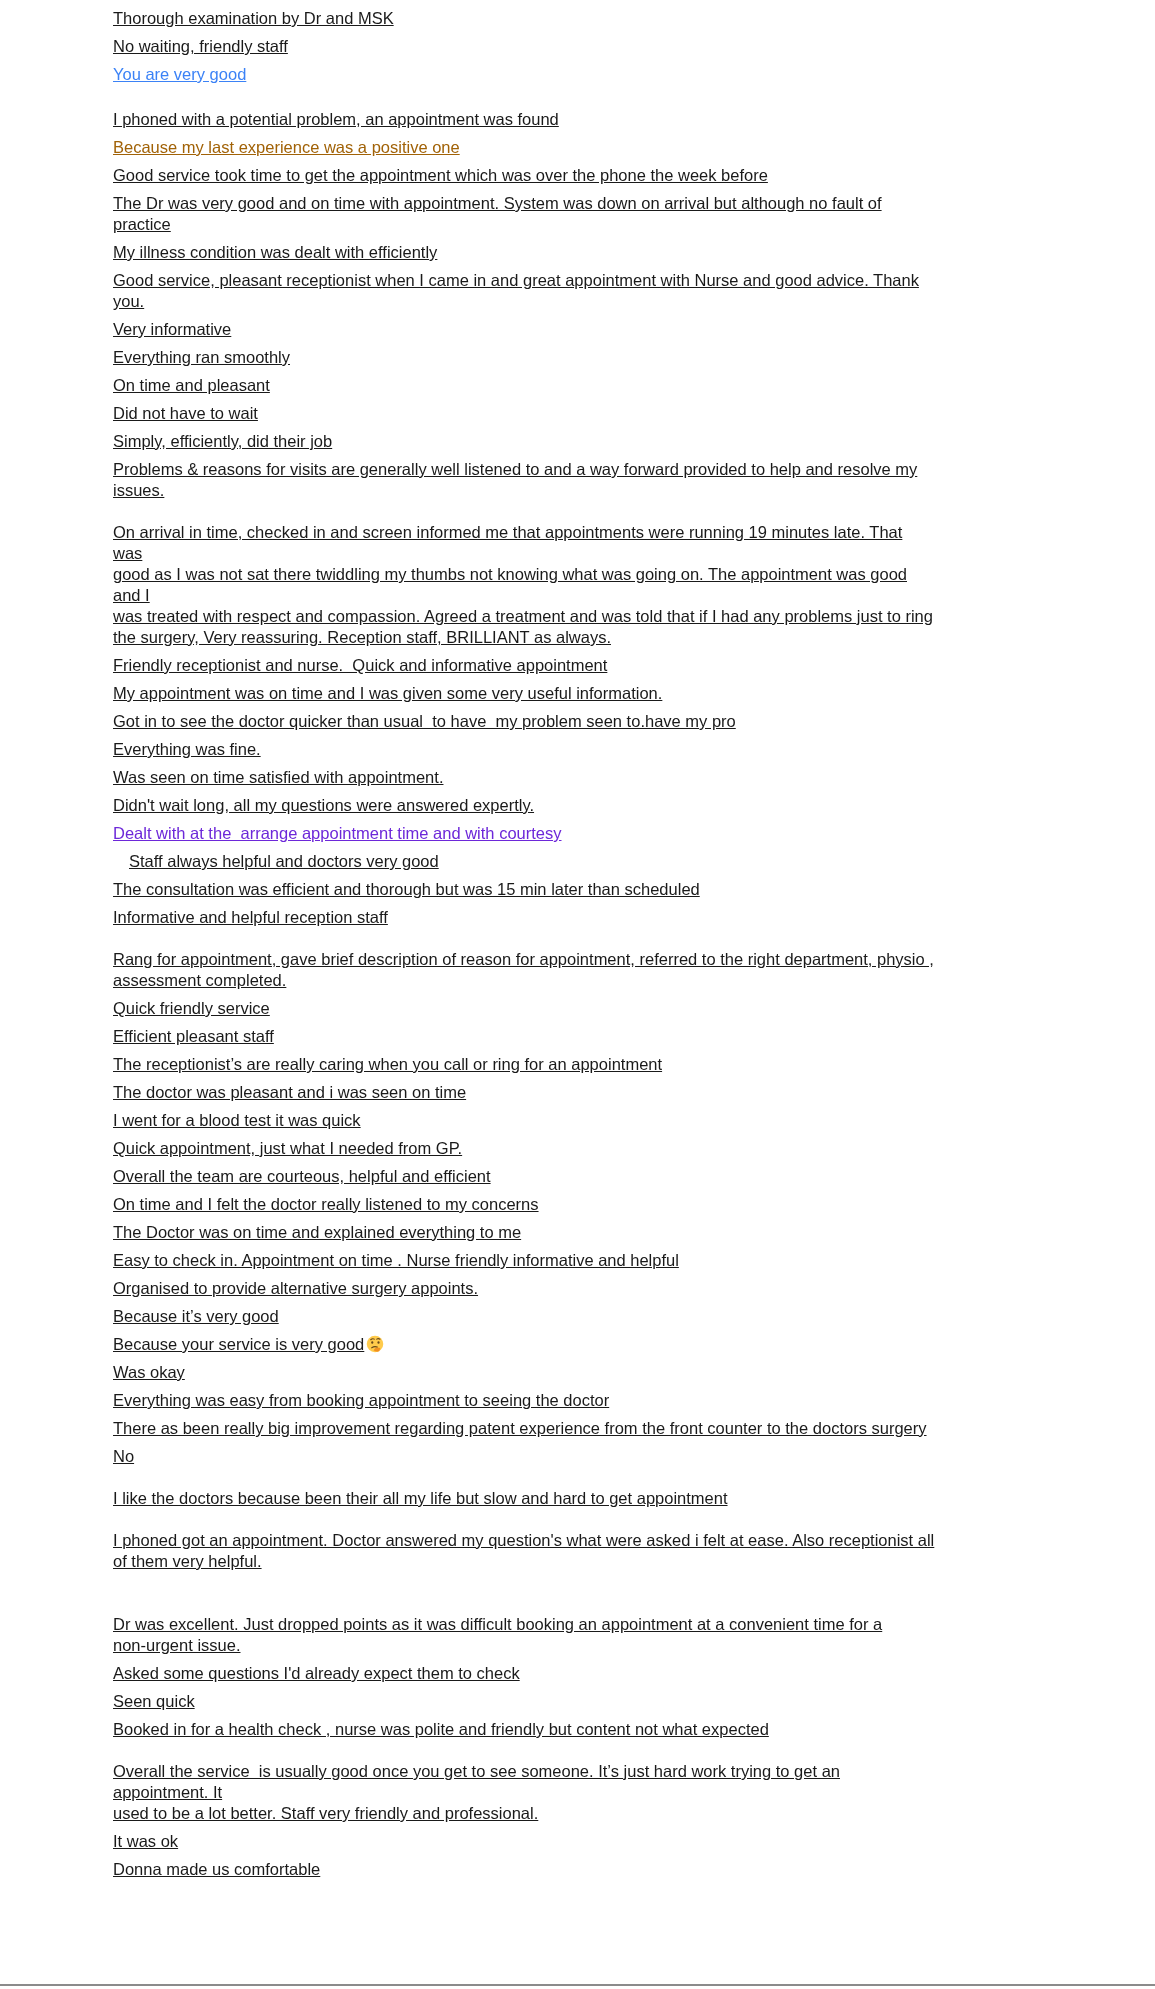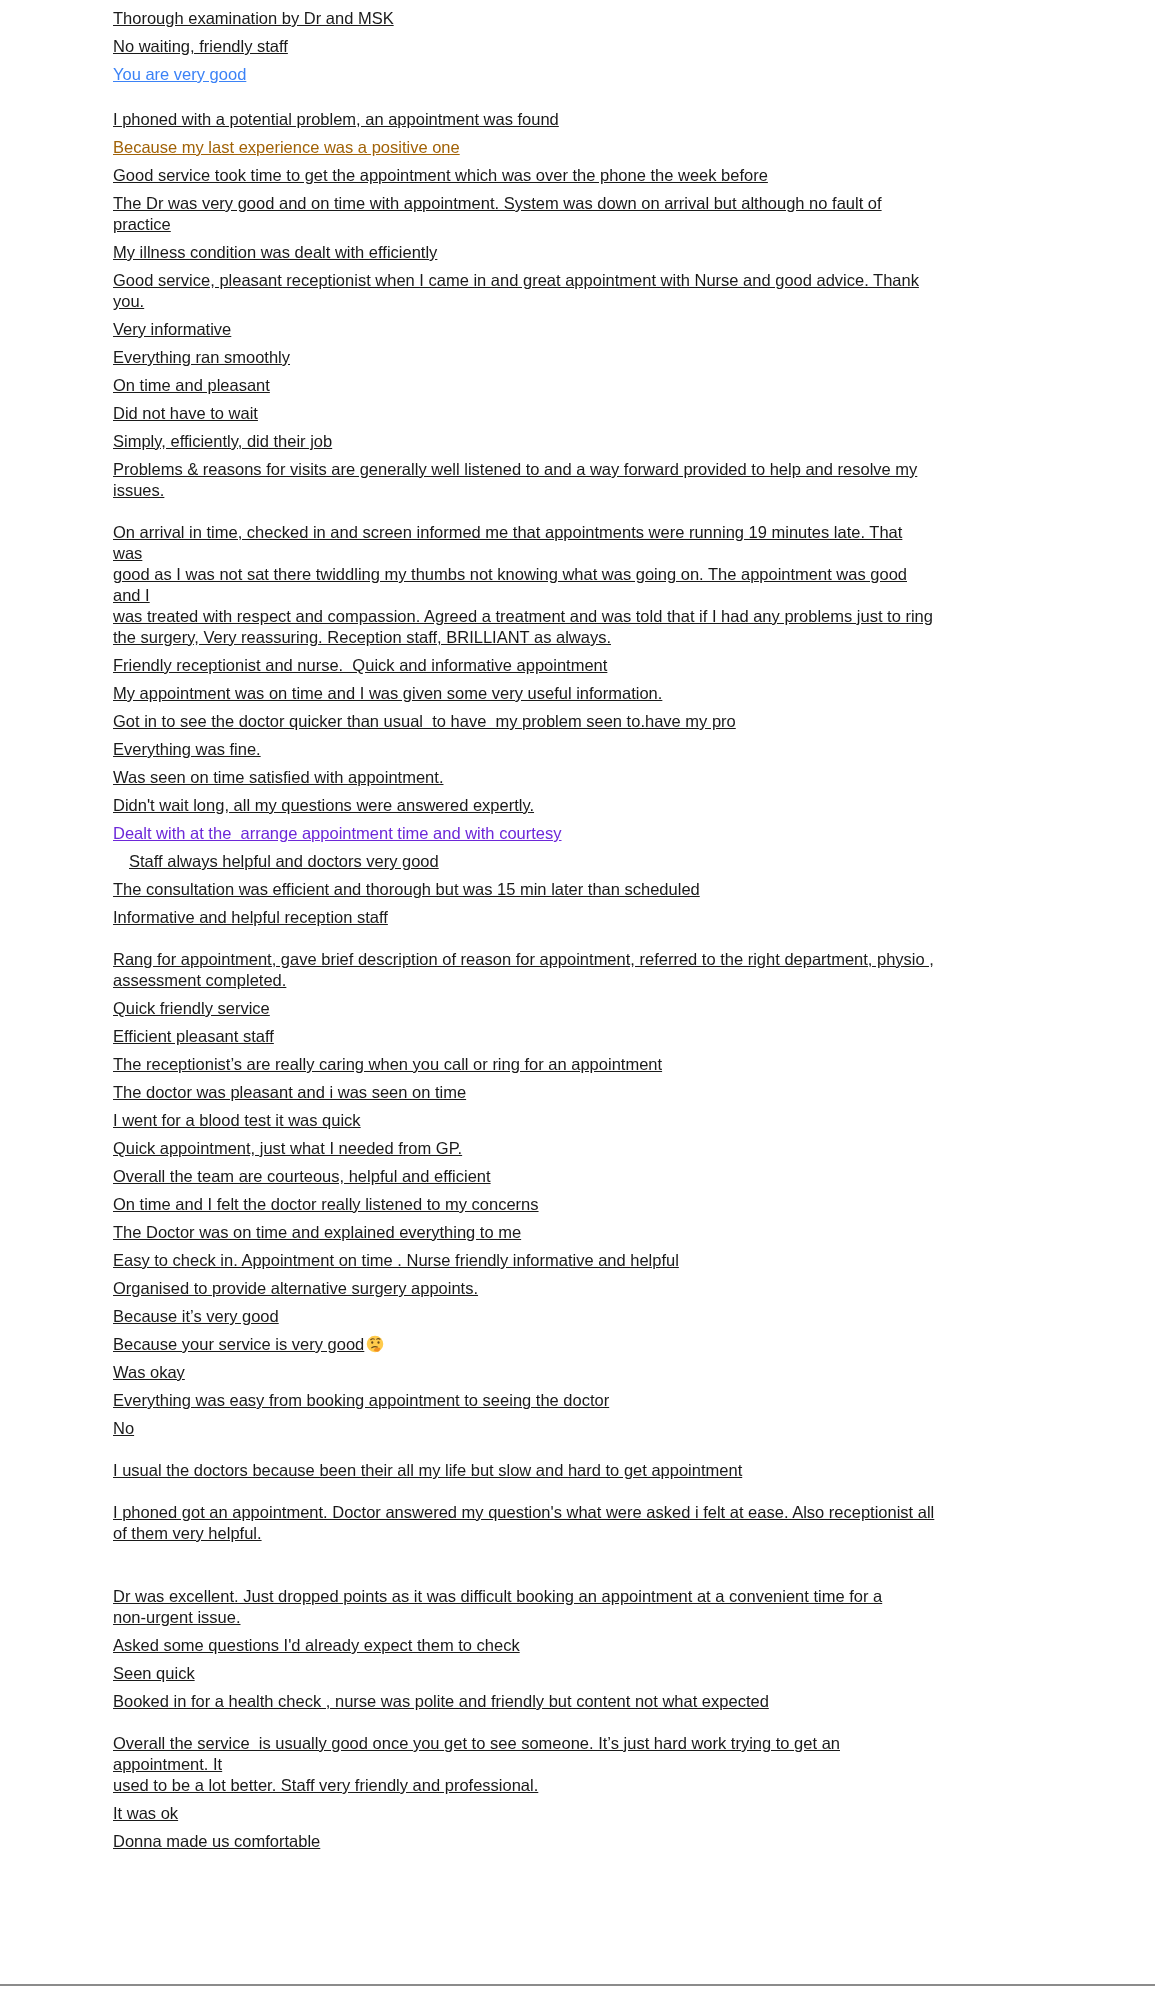--- a/index.html
+++ b/index.html
@@ -99,22 +99,23 @@
         <circle cx="18" cy="18" r="16.5" fill="#FFCB4C"></circle>
         <path d="M9.5 9.5 q3.5-3.5 7-1.2" stroke="#65471B" stroke-width="2.2" fill="none" stroke-linecap="round"></path>
         <path d="M21.5 8.2 q3.5-2.2 6.5 0.3" stroke="#65471B" stroke-width="2.2" fill="none" stroke-linecap="round"></path>
         <ellipse cx="12.5" cy="15" rx="2.1" ry="2.7" fill="#65471B"></ellipse>
         <ellipse cx="25" cy="15" rx="2.1" ry="2.7" fill="#65471B"></ellipse>
         <path d="M11.5 25.5 q5.5-3.5 11-1.2" stroke="#65471B" stroke-width="2.4" fill="none" stroke-linecap="round"></path>
         <path d="M15 30.5 q5 4.5 11.5 2.2 l2.2-6.5 q-7-2.5-10.5 0.3 z" fill="#F19020"></path>
       </svg></div>
     <div class="comment" style="color: rgb(26, 26, 26);"><span class="comment-text">Was okay</span></div>
     <div class="comment" style="color: rgb(26, 26, 26);"><span class="comment-text">Everything was easy from booking appointment to seeing the doctor</span></div>
+    <div class="comment" style="color: rgb(26, 26, 26);"><span class="comment-text">There as been really big improvement regarding patent experience from the front counter to the doctors surgery</span></div>
     <div class="comment" style="color: rgb(26, 26, 26);"><span class="comment-text">No</span></div>
-    <div class="comment gap-large" style="color: rgb(26, 26, 26);"><span class="comment-text">I usual the doctors because been their all my life but slow and hard to get appointment</span></div>
+    <div class="comment gap-large" style="color: rgb(26, 26, 26);"><span class="comment-text">I like the doctors because been their all my life but slow and hard to get appointment</span></div>
     <div class="comment gap-large" style="color: rgb(26, 26, 26);"><span class="comment-text">I phoned got an appointment. Doctor answered my question's what were asked i felt at ease. Also receptionist all
 of them very helpful.</span></div>
     <div class="comment gap-xlarge" style="color: rgb(26, 26, 26);"><span class="comment-text">Dr was excellent. Just dropped points as it was difficult booking an appointment at a convenient time for a
 non-urgent issue.</span></div>
     <div class="comment" style="color: rgb(26, 26, 26);"><span class="comment-text">Asked some questions I'd already expect them to check</span></div>
     <div class="comment" style="color: rgb(26, 26, 26);"><span class="comment-text">Seen quick</span></div>
     <div class="comment" style="color: rgb(26, 26, 26);"><span class="comment-text">Booked in for a health check , nurse was polite and friendly but content not what expected</span></div>
     <div class="comment gap-large" style="color: rgb(26, 26, 26);"><span class="comment-text">Overall the service  is usually good once you get to see someone. It’s just hard work trying to get an
 appointment. It
 used to be a lot better. Staff very friendly and professional.</span></div>

